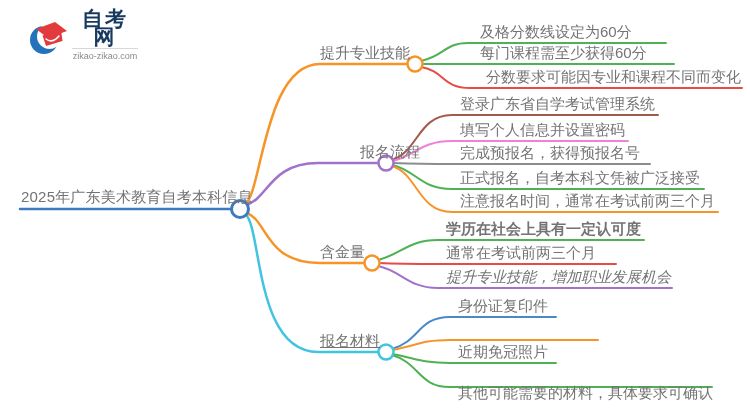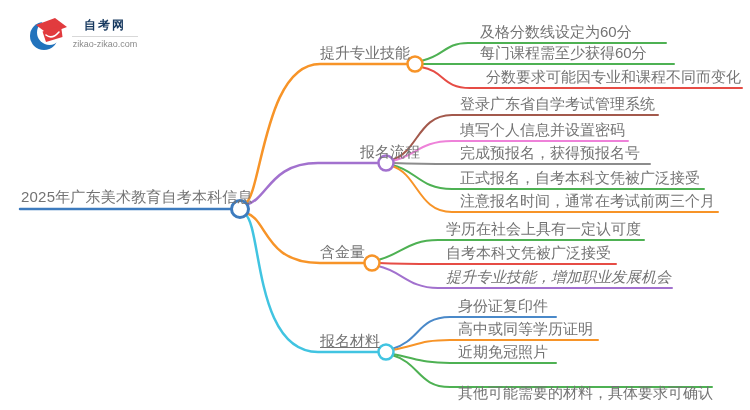--- a/index.html
+++ b/index.html
@@ -10,21 +10,21 @@
   #links{position:absolute;left:0;top:0;}
   .node{
     position:absolute;white-space:nowrap;color:#737373;
     font-size:15px;line-height:20px;height:20px;
   }
   .root-label{letter-spacing:.2px;}
   
   .logo{position:absolute;left:28px;top:10px;display:flex;align-items:center;}
   .logo-icon{width:40px;height:44px;flex:0 0 auto;}
   .logo-text{width:66px;margin-left:4px;text-align:center;}
-  .logo-name{font-size:12px;font-weight:bold;letter-spacing:2px;line-height:18px;}
+  .logo-name{font-size:21px;font-weight:bold;letter-spacing:2px;line-height:18px;}
   .logo-sep{border:0;border-top:1px solid #d8d8d8;margin:2px 0 2px 0;}
   .logo-url{font-size:9px;line-height:10px;}
 </style>
 </head>
 <body>
 
 <div id="stage">
 
   <svg id="links" width="750" height="410" viewBox="0 0 750 410" fill="none" stroke-linecap="round">
 
@@ -84,23 +84,22 @@
   <div class="node" style="left:486px;top:67px;">分数要求可能因专业和课程不同而变化</div>
 
   <div class="node" style="left:320px;top:142px;margin-left:40px;">报名流程</div>
   <div class="node" style="left:460px;top:94px;">登录广东省自学考试管理系统</div>
   <div class="node" style="left:460px;top:120px;">填写个人信息并设置密码</div>
   <div class="node" style="left:460px;top:143px;">完成预报名，获得预报名号</div>
   <div class="node" style="left:460px;top:168px;">正式报名，自考本科文凭被广泛接受</div>
   <div class="node" style="left:460px;top:191px;">注意报名时间，通常在考试前两三个月</div>
 
   <div class="node" style="left:320px;top:242px;">含金量</div>
-  <div class="node" style="left:446px;top:219px;">学历在社会上具有一定认可度</div>
-  <div class="node" style="left:446px;top:243px;">自考本科文凭被广泛接受</div>
+  <div class="node" style="left:446px;top:219px;font-weight:bold;">学历在社会上具有一定认可度</div>
+  <div class="node" style="left:446px;top:243px;">通常在考试前两三个月</div>
   <div class="node" style="left:446px;top:267px;font-style:italic;">提升专业技能，增加职业发展机会</div>
 
   <div class="node" style="left:320px;top:331px;text-decoration:underline;">报名材料</div>
   <div class="node" style="left:458px;top:296px;">身份证复印件</div>
-  <div class="node" style="left:458px;top:319px;">高中或同等学历证明</div>
   <div class="node" style="left:458px;top:342px;">近期免冠照片</div>
   <div class="node" style="left:458px;top:366px;margin-top:17px;">其他可能需要的材料，具体要求可确认</div>
 
 </div>
 
 </body></html>

